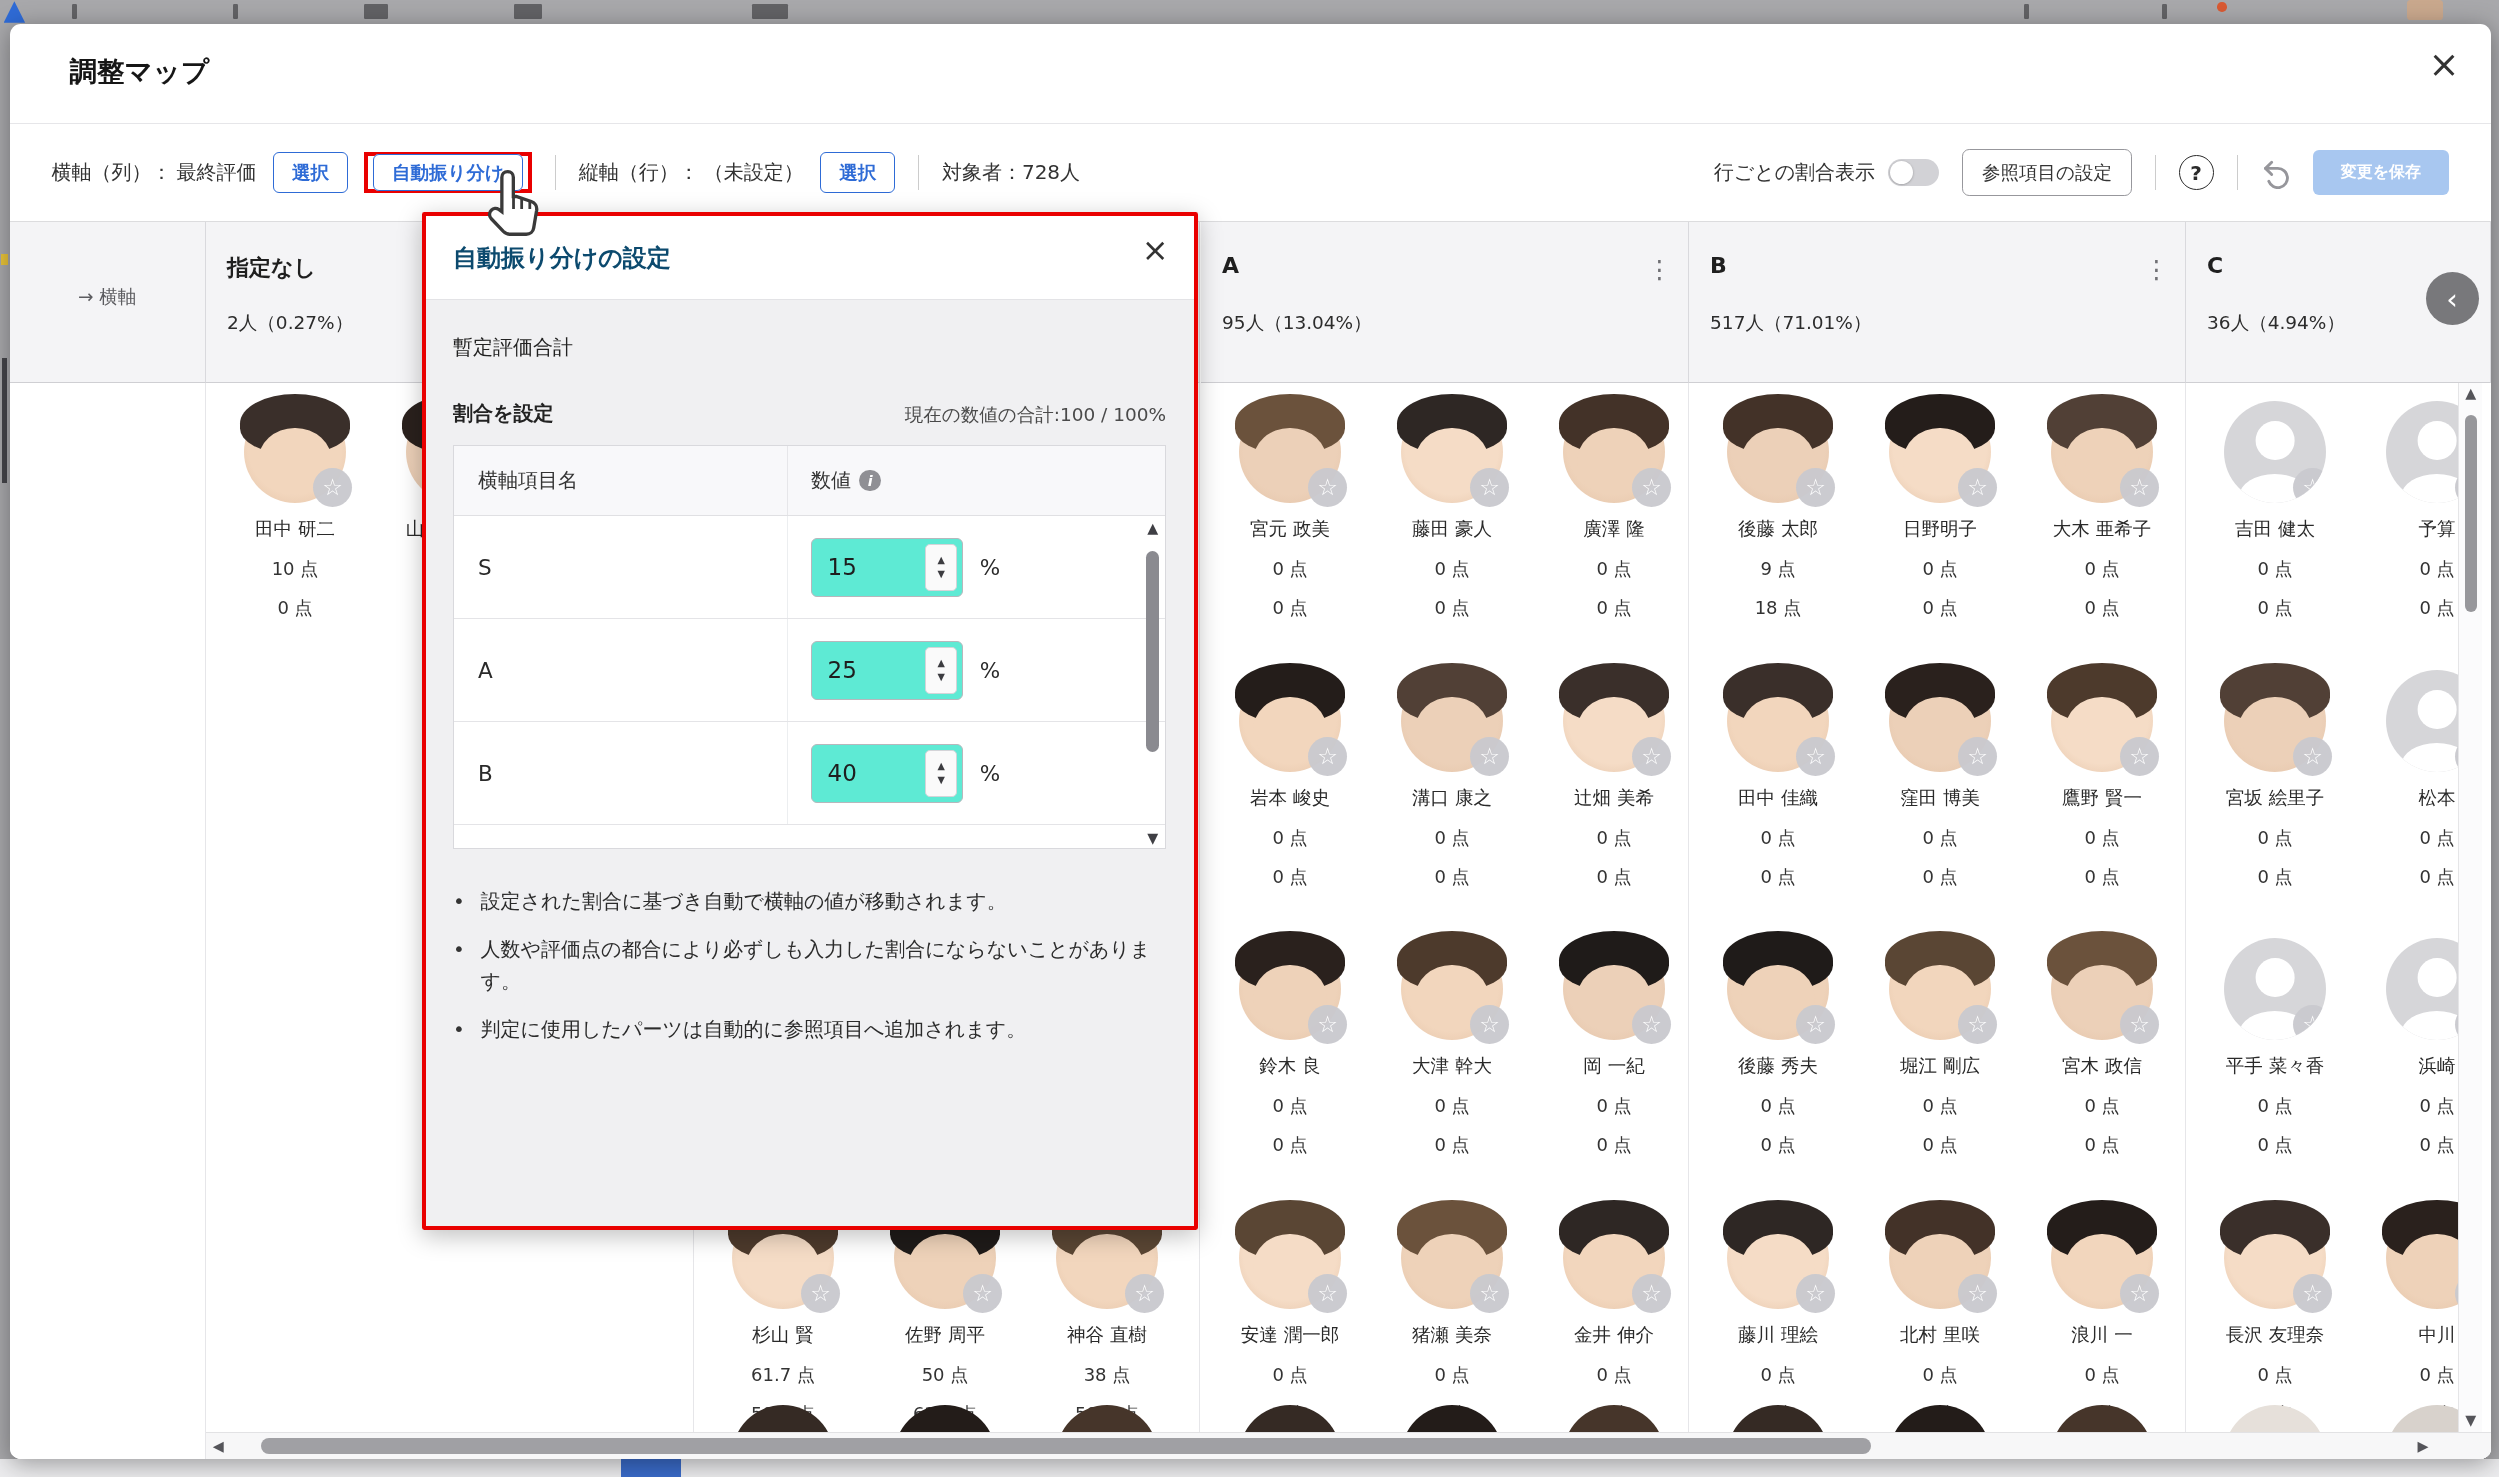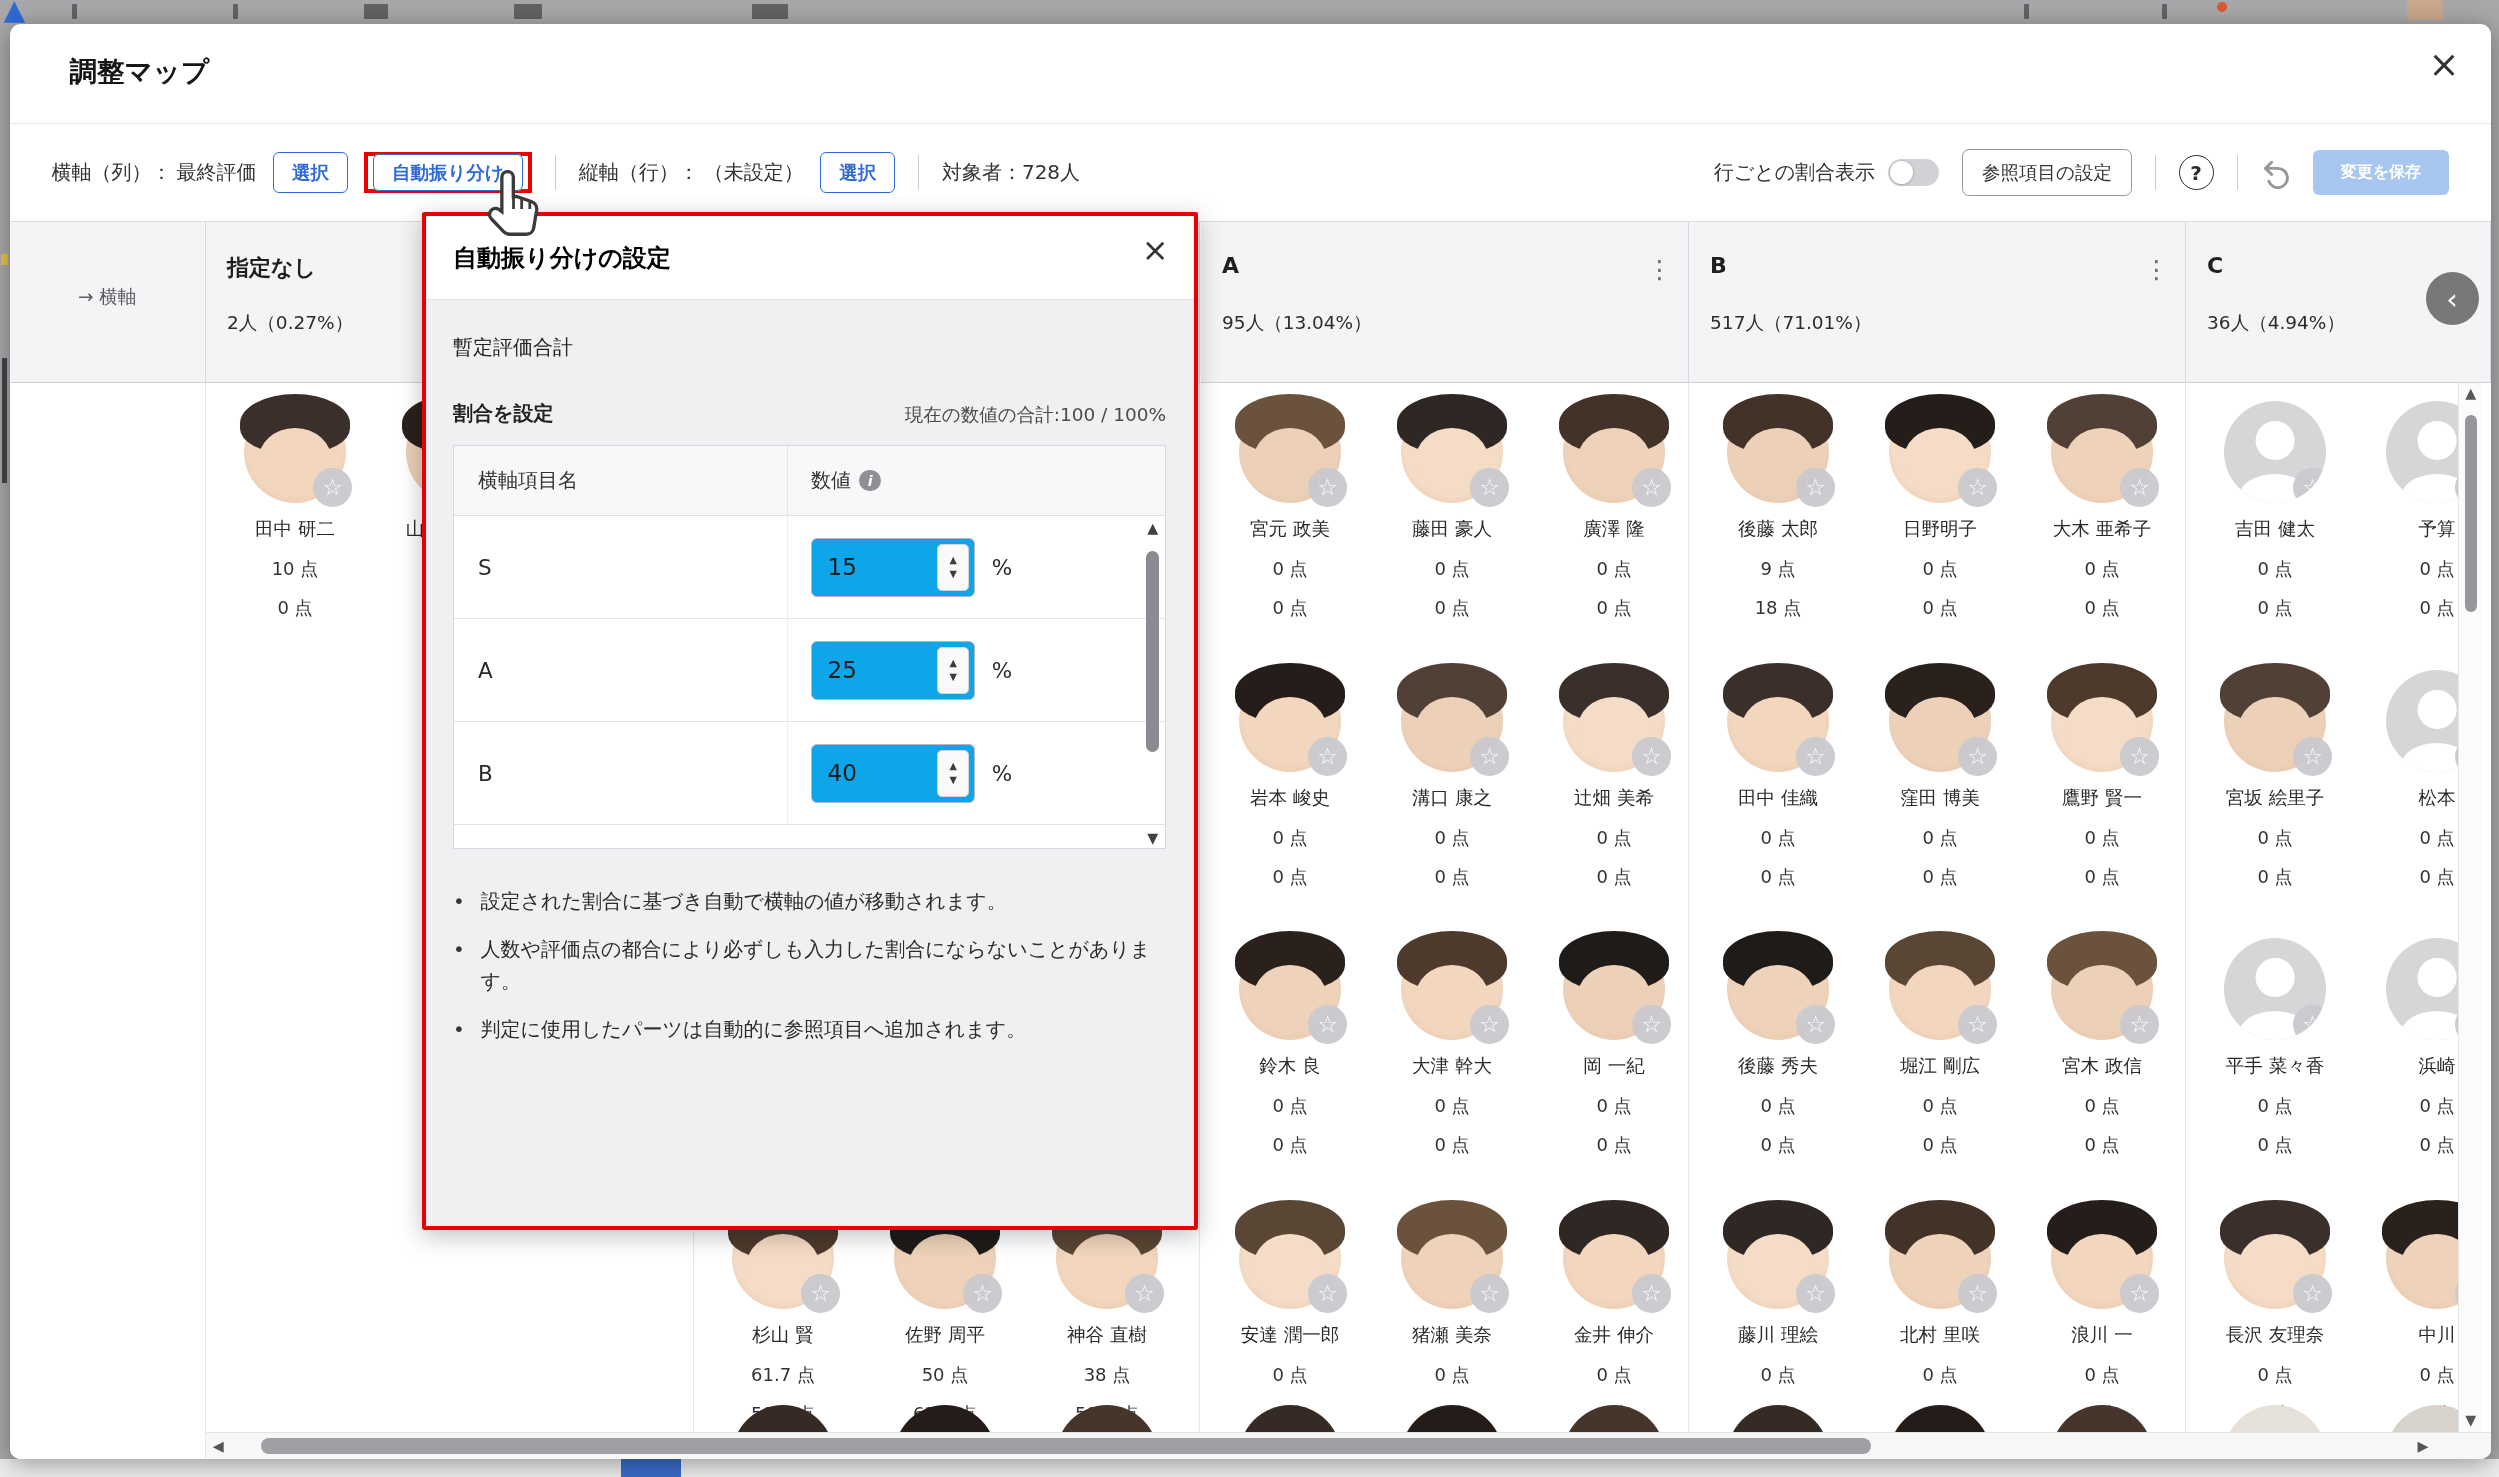--- a/index.html
+++ b/index.html
@@ -74,38 +74,38 @@
   .vscroll{position:absolute;right:8.4px;top:161px;bottom:27px;width:24px;background:#fbfbfc;border-left:0.6px solid #e5e5e7;z-index:12;}
   .vs-up{position:absolute;top:2.4px;left:0;right:0;text-align:center;font-size:14.3px;color:#55555a;}
   .vs-down{position:absolute;bottom:3.6px;left:0;right:0;text-align:center;font-size:14.3px;color:#55555a;}
   .vs-thumb{position:absolute;left:5.4px;top:32px;width:12px;height:197px;border-radius:6px;background:#97979b;}
   .rgap{position:absolute;right:0;top:161px;bottom:0;width:8.4px;background:#fff;z-index:12;}
   .peek{position:absolute;left:2416px;top:50px;width:53px;height:53px;border-radius:50%;background:rgba(84,84,88,.78);color:#fff;display:flex;align-items:center;justify-content:center;font-size:29px;z-index:13;}
 
   
   .popup{position:absolute;left:412px;top:188px;width:776px;height:1018px;background:#fff;border:4.2px solid #e90000;border-radius:2.4px;z-index:30;display:flex;flex-direction:column;box-shadow:0 6px 24px rgba(0,0,0,.25);}
   .pp-header{position:relative;height:84px;background:#fff;border-bottom:0.6px solid #e3e3e6;flex:none;}
-  .pp-title{position:absolute;left:27.5px;top:26px;font-size:24px;font-weight:bold;color:#000000;}
+  .pp-title{position:absolute;left:27.5px;top:26px;font-size:24px;font-weight:bold;color:#0c4a6e;}
   .pp-close{position:absolute;right:25px;top:18px;font-size:32px;color:#333;line-height:1;}
   .pp-body{flex:1;background:#f0f0f2;padding:0 27.5px;overflow:hidden;}
   .pp-src-label{margin-top:31px;font-size:21.5px;font-weight:bold;color:#222;}
   .pp-src-value{margin-top:34px;font-size:20px;color:#222;}
   .pp-ratio-row{margin-top:39px;display:flex;align-items:flex-end;justify-content:space-between;}
   .pp-ratio-label{font-size:20px;font-weight:bold;color:#222;}
   .pp-total{font-size:18.5px;color:#4a4a4a;}
   .tbl{margin-top:18px;border:0.6px solid #d9d9dd;background:#fff;}
   .tbl-head{display:flex;height:70px;background:#f8f8fa;border-bottom:0.6px solid #e0e0e3;align-items:center;}
   .th1{width:334px;padding-left:24px;font-size:20px;color:#333;flex:none;border-right:0.6px solid #e6e6e9;align-self:stretch;display:flex;align-items:center;}
   .th2{flex:1;padding-left:23px;font-size:20px;color:#333;display:flex;align-items:center;gap:8.4px;}
   .info-icon{width:21.5px;height:21.5px;border-radius:50%;background:#8f8f94;color:#fff;font-size:14.3px;font-weight:bold;display:flex;align-items:center;justify-content:center;font-style:italic;}
   .tbl-body{position:relative;height:332px;overflow:hidden;}
   .trow{display:flex;height:103px;border-bottom:0.6px solid #e4e4e7;align-items:center;}
   .titem{width:334px;padding-left:24px;font-size:21.5px;color:#2a2a2a;flex:none;border-right:0.6px solid #eceef0;align-self:stretch;display:flex;align-items:center;}
   .tval{flex:1;display:flex;align-items:center;padding-left:23px;}
-  .spin{width:164px;height:59px;border:1.2px solid #b7b7bc;border-radius:6px;background:#0ea5e9;display:flex;align-items:center;}
+  .spin{width:152px;height:59px;border:1.2px solid #b7b7bc;border-radius:6px;background:#5eead4;display:flex;align-items:center;}
   .spin-val{flex:1;padding-left:15.5px;font-size:23px;color:#1e1e1e;}
   .spin-arr{width:32px;height:47px;margin-right:4.8px;border:0.6px solid #d4d4d8;border-radius:4.8px;background:#fafafa;display:flex;flex-direction:column;align-items:center;justify-content:center;gap:4.8px;font-size:9.6px;color:#3c3c40;line-height:1;}
   .pct{margin-left:16.7px;font-size:21.5px;color:#2a2a2a;}
   .in-vscroll{position:absolute;right:2.4px;top:0;bottom:0;width:20px;}
   .ivs-up{position:absolute;top:3.6px;left:0;right:0;text-align:center;font-size:14.3px;color:#3f3f44;}
   .ivs-down{position:absolute;bottom:2.4px;left:0;right:0;text-align:center;font-size:14.3px;color:#3f3f44;}
   .ivs-thumb{position:absolute;left:3.6px;top:35px;width:13px;height:201px;border-radius:6.6px;background:#8a8a90;}
   .notes{margin-top:37px;padding-right:6px;}
   .note{display:flex;margin-bottom:16.7px;}
   .note-b{width:27.5px;flex:none;font-size:20px;color:#333;line-height:1.55;}

